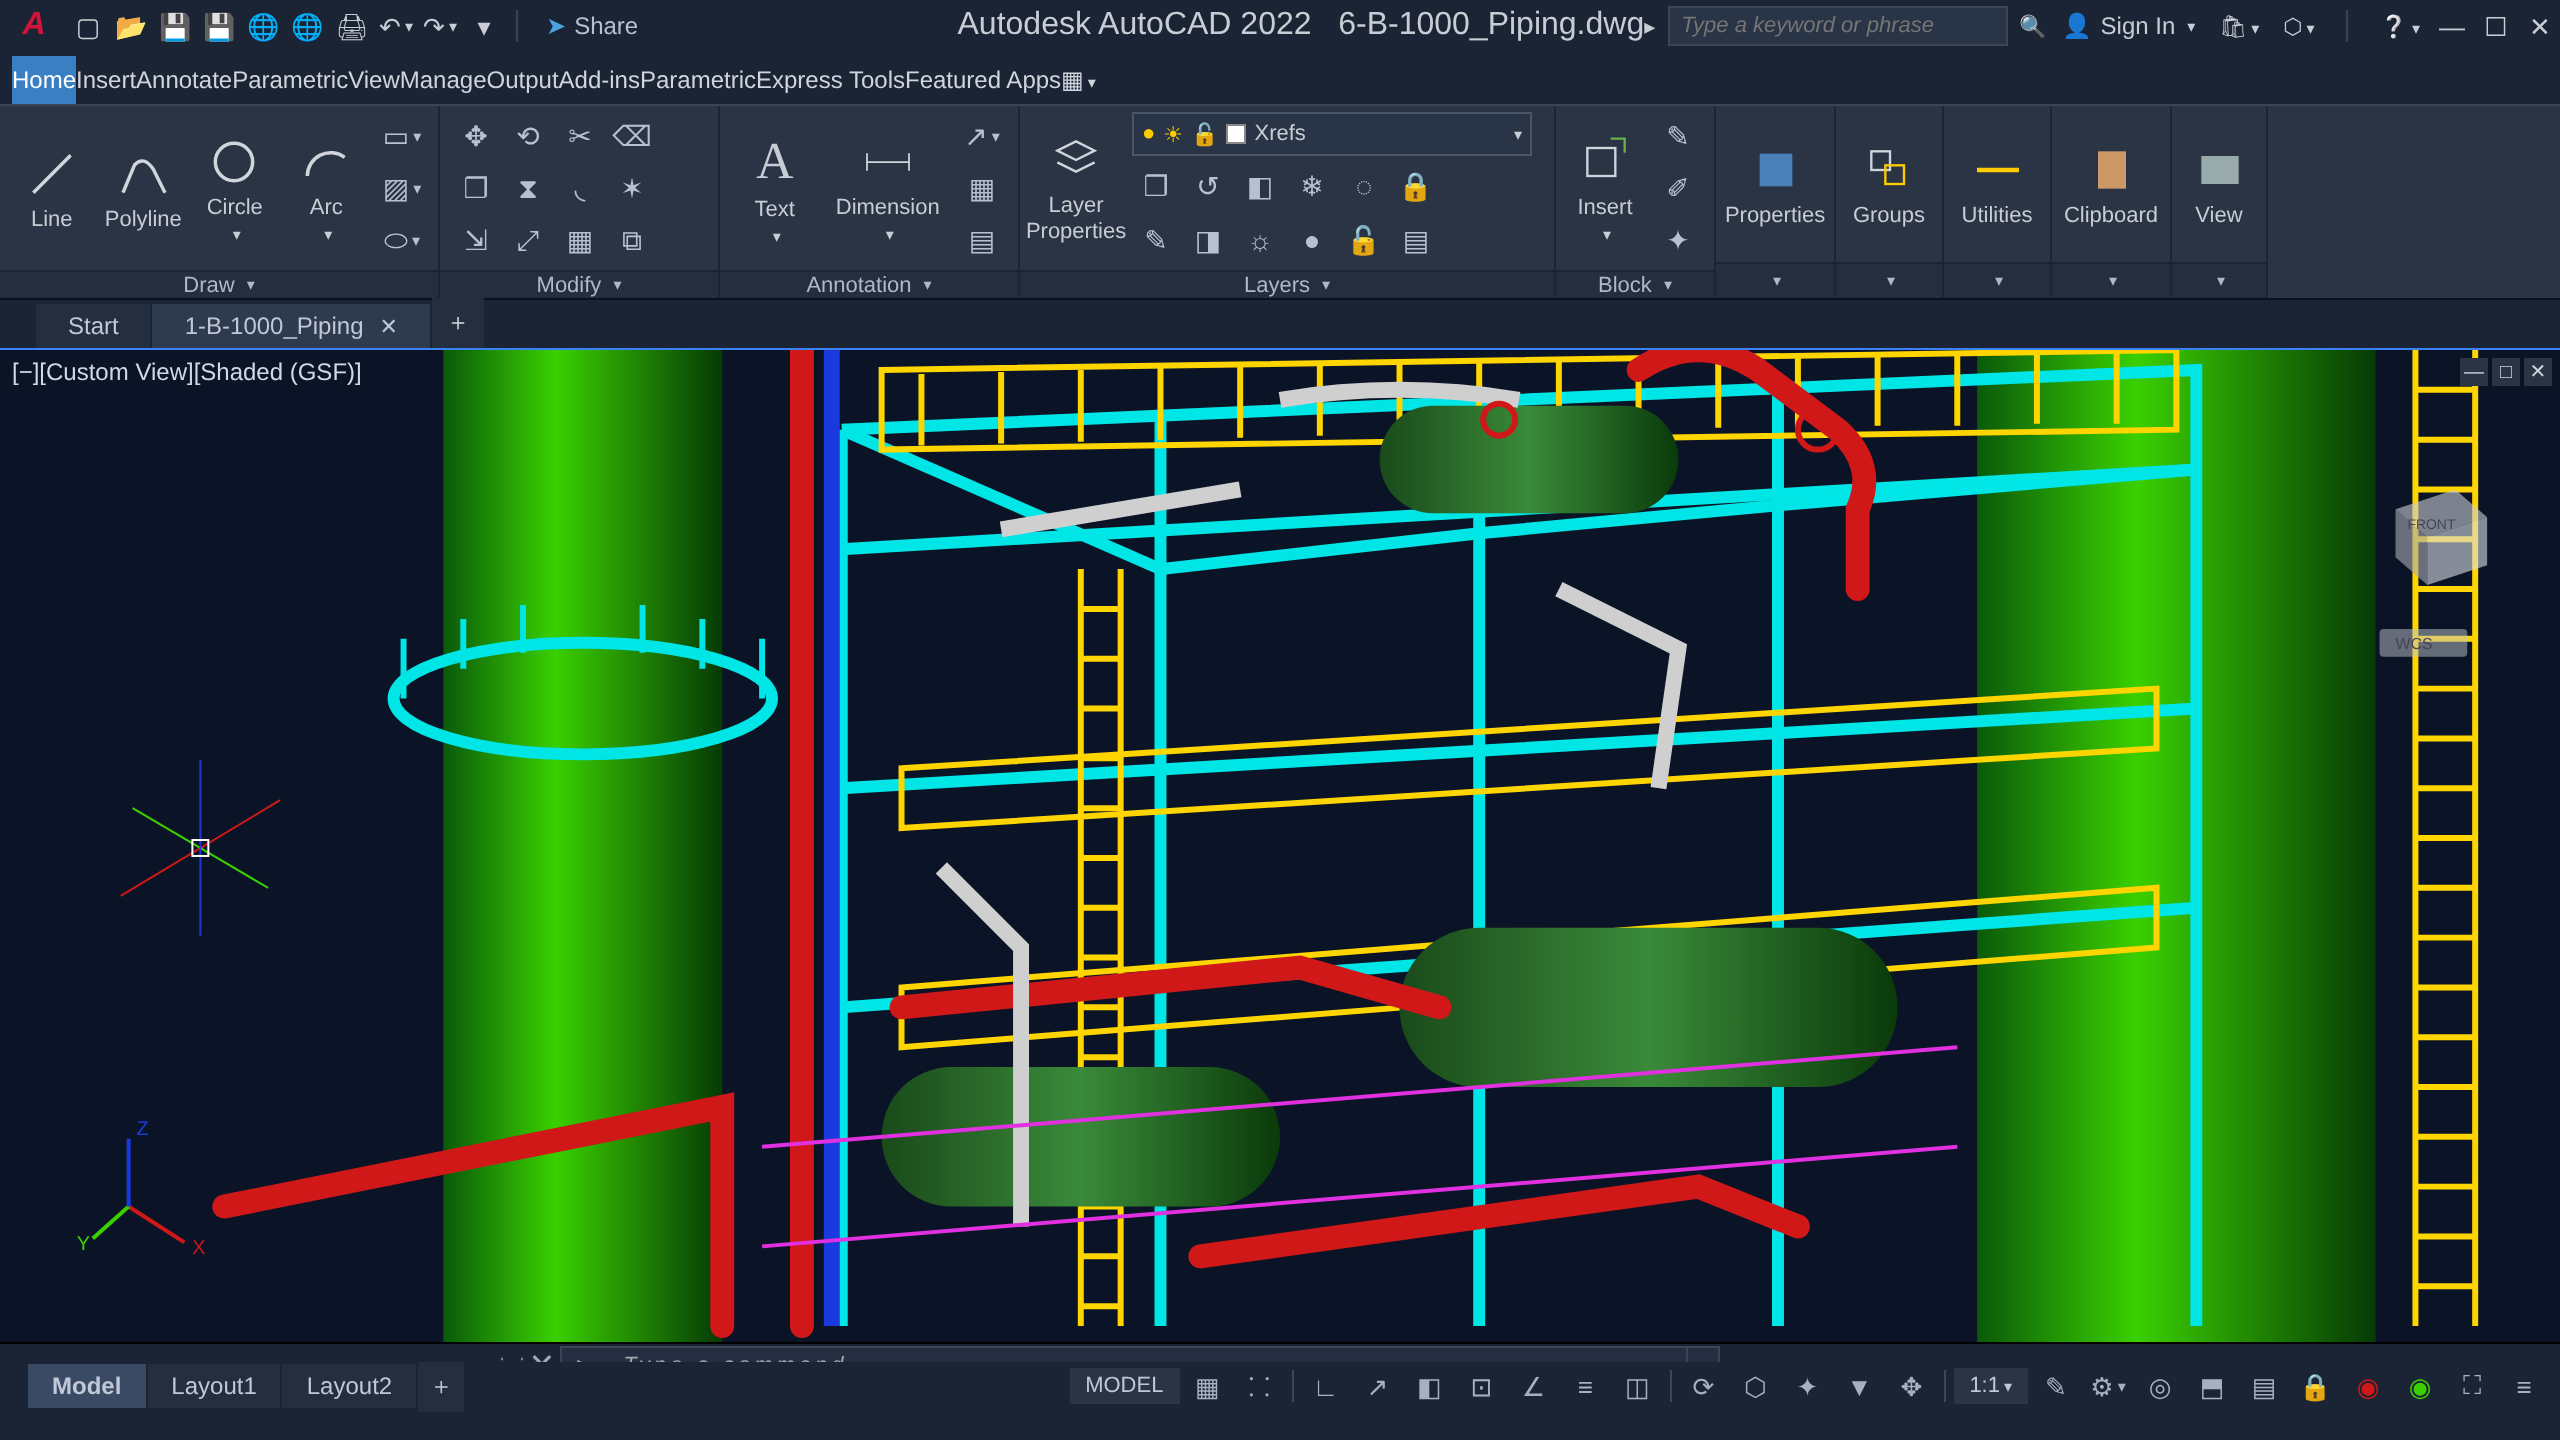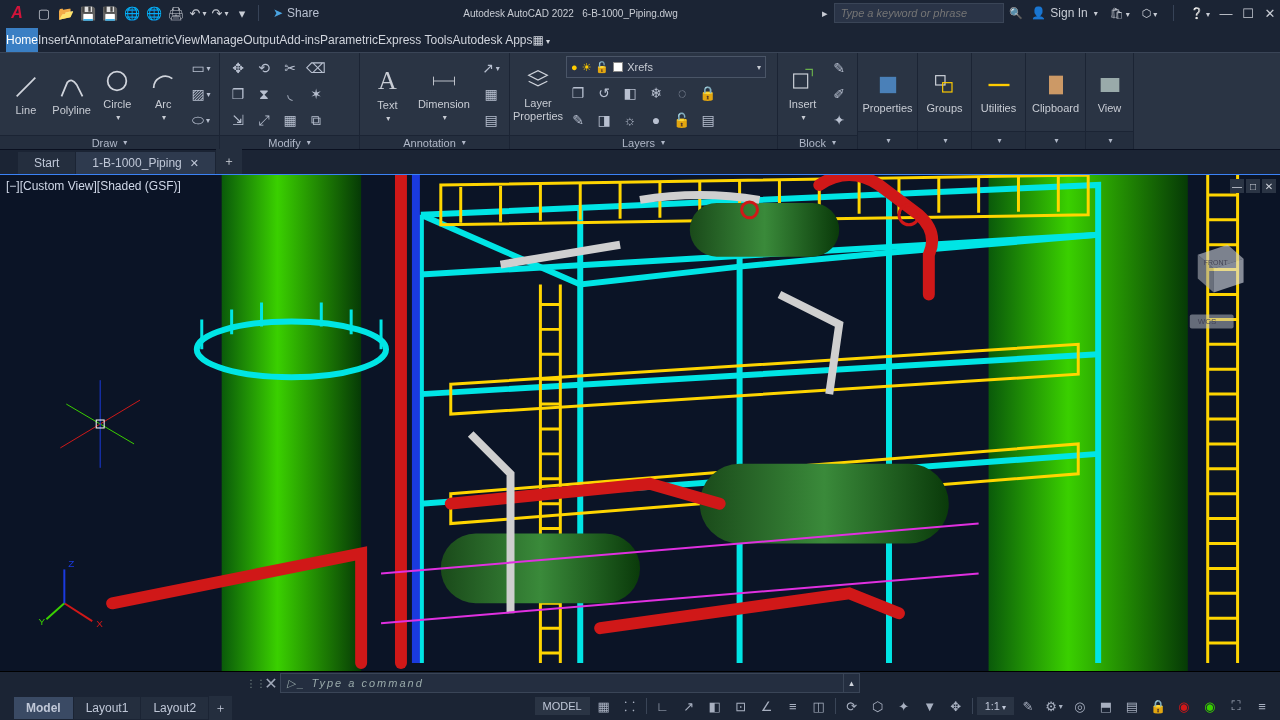--- a/index.html
+++ b/index.html
@@ -5,21 +5,21 @@
 * { margin: 0; padding: 0; box-sizing: border-box; font-family: "Segoe UI", Arial, sans-serif; }
 body { width: 1280px; height: 720px; background: #1b2434; color: #d0d4dc; overflow: hidden; position: relative; }
 
 
 .titlebar { height: 26px; background: #1b2434; display: flex; align-items: center; font-size: 11px; color: #c8ccD4; }
 .titlebar .logo { width: 22px; height: 22px; margin: 0 6px; display: flex; align-items: center; justify-content: center; color: #d4133a; font-weight: bold; font-size: 16px; font-style: italic; }
 .qat { display: flex; gap: 2px; align-items: center; }
 .qat-btn { width: 20px; height: 20px; display: flex; align-items: center; justify-content: center; font-size: 13px; color: #c8ccd4; cursor: pointer; }
 .qat-sep { width: 1px; height: 16px; background: #374357; margin: 0 4px; }
 .share { display: flex; align-items: center; gap: 4px; margin-left: 8px; font-size: 12px; color: #b8c0d0; }
-.title-center { flex: 1; text-align: center; font-size: 10px; color: #c8ccd4; }
+.title-center { flex: 1; text-align: right; font-size: 16px; color: #c8ccd4; }
 .title-search { display: flex; align-items: center; gap: 6px; margin-right: 8px; }
 .search-box { background: #2a3447; border: 1px solid #3a4557; height: 20px; width: 170px; font-size: 11px; font-style: italic; color: #788; padding: 0 6px; }
 .title-right { display: flex; align-items: center; gap: 12px; margin-right: 6px; }
 .signin { display: flex; align-items: center; gap: 4px; font-size: 12px; }
 .win-controls { display: flex; gap: 2px; }
 .win-btn { width: 20px; height: 20px; display: flex; align-items: center; justify-content: center; font-size: 13px; cursor: pointer; }
 
 
 .menubar { height: 26px; background: #1b2434; display: flex; align-items: flex-end; font-size: 12px; padding-left: 6px; }
 .menu-tab { padding: 5px 0; color: #d0d4dc; cursor: pointer; }
@@ -52,21 +52,21 @@
 .vp-corner span { width: 14px; height: 14px; background: #2a3444; font-size: 10px; display: flex; align-items: center; justify-content: center; cursor: pointer; }
 
 
 .cmdbar { position: absolute; left: 250px; right: 420px; bottom: 26px; height: 22px; display: flex; align-items: center; }
 .cmd-handle { width: 12px; height: 20px; display: flex; align-items: center; justify-content: center; color: #788; font-size: 10px; }
 .cmd-x { width: 18px; height: 20px; display: flex; align-items: center; justify-content: center; color: #a0a8b8; cursor: pointer; }
 .cmd-input { flex: 1; height: 20px; background: rgba(40,50,68,0.75); border: 1px solid #3a4557; display: flex; align-items: center; padding: 0 6px; font-size: 11px; font-style: italic; color: #9aa; gap: 6px; letter-spacing: 2px; }
 .cmd-chevron { width: 16px; background: rgba(40,50,68,0.75); border: 1px solid #3a4557; border-left: none; height: 20px; display: flex; align-items: center; justify-content: center; font-size: 9px; }
 
 
-.statusbar { position: absolute; left: 0; right: 0; bottom: 0; height: 24px; background: #1b2434; display: flex; align-items: flex-start; font-size: 11px; }
+.statusbar { position: absolute; left: 0; right: 0; bottom: 15px; height: 24px; background: #1b2434; display: flex; align-items: center; font-size: 11px; }
 .modeltabs { display: flex; align-items: center; height: 100%; padding-left: 14px; }
 .mtab { padding: 4px 12px; background: #242e3e; color: #c0c8d8; border-right: 1px solid #1b2434; cursor: pointer; font-size: 12px; }
 .mtab.active { background: #3a4a64; font-weight: 600; }
 .status-right { margin-left: auto; display: flex; align-items: center; gap: 2px; padding-right: 6px; }
 .st-chip { padding: 3px 8px; background: #2a3444; color: #c0c8d8; font-size: 11px; cursor: pointer; }
 .st-ico { width: 24px; height: 20px; display: flex; align-items: center; justify-content: center; color: #a8b0c0; cursor: pointer; font-size: 13px; }
 .st-sep { width: 1px; height: 16px; background: #3a4557; margin: 0 2px; }
 
 .drop { font-size: 8px; margin-left: 2px; }
 </style>
@@ -122,21 +122,21 @@
   <div class="menu-tab active">Home</div>
   <div class="menu-tab">Insert</div>
   <div class="menu-tab">Annotate</div>
   <div class="menu-tab">Parametric</div>
   <div class="menu-tab">View</div>
   <div class="menu-tab">Manage</div>
   <div class="menu-tab">Output</div>
   <div class="menu-tab">Add-ins</div>
   <div class="menu-tab">Parametric</div>
   <div class="menu-tab">Express Tools</div>
-  <div class="menu-tab">Autodesk Apps</div>
+  <div class="menu-tab">Featured Apps</div>
   <div class="menu-tab">▦<span class="drop">▾</span></div>
 </div>
 
 <div class="ribbon">
 
   <div class="r-panel" style="width:220px">
     <div class="r-body">
       <div class="r-big">
           <svg viewBox="0 0 24 24">
             <line x1="4" y1="20" x2="20" y2="4" stroke="#d0d4dc" stroke-width="1.5"></line>

